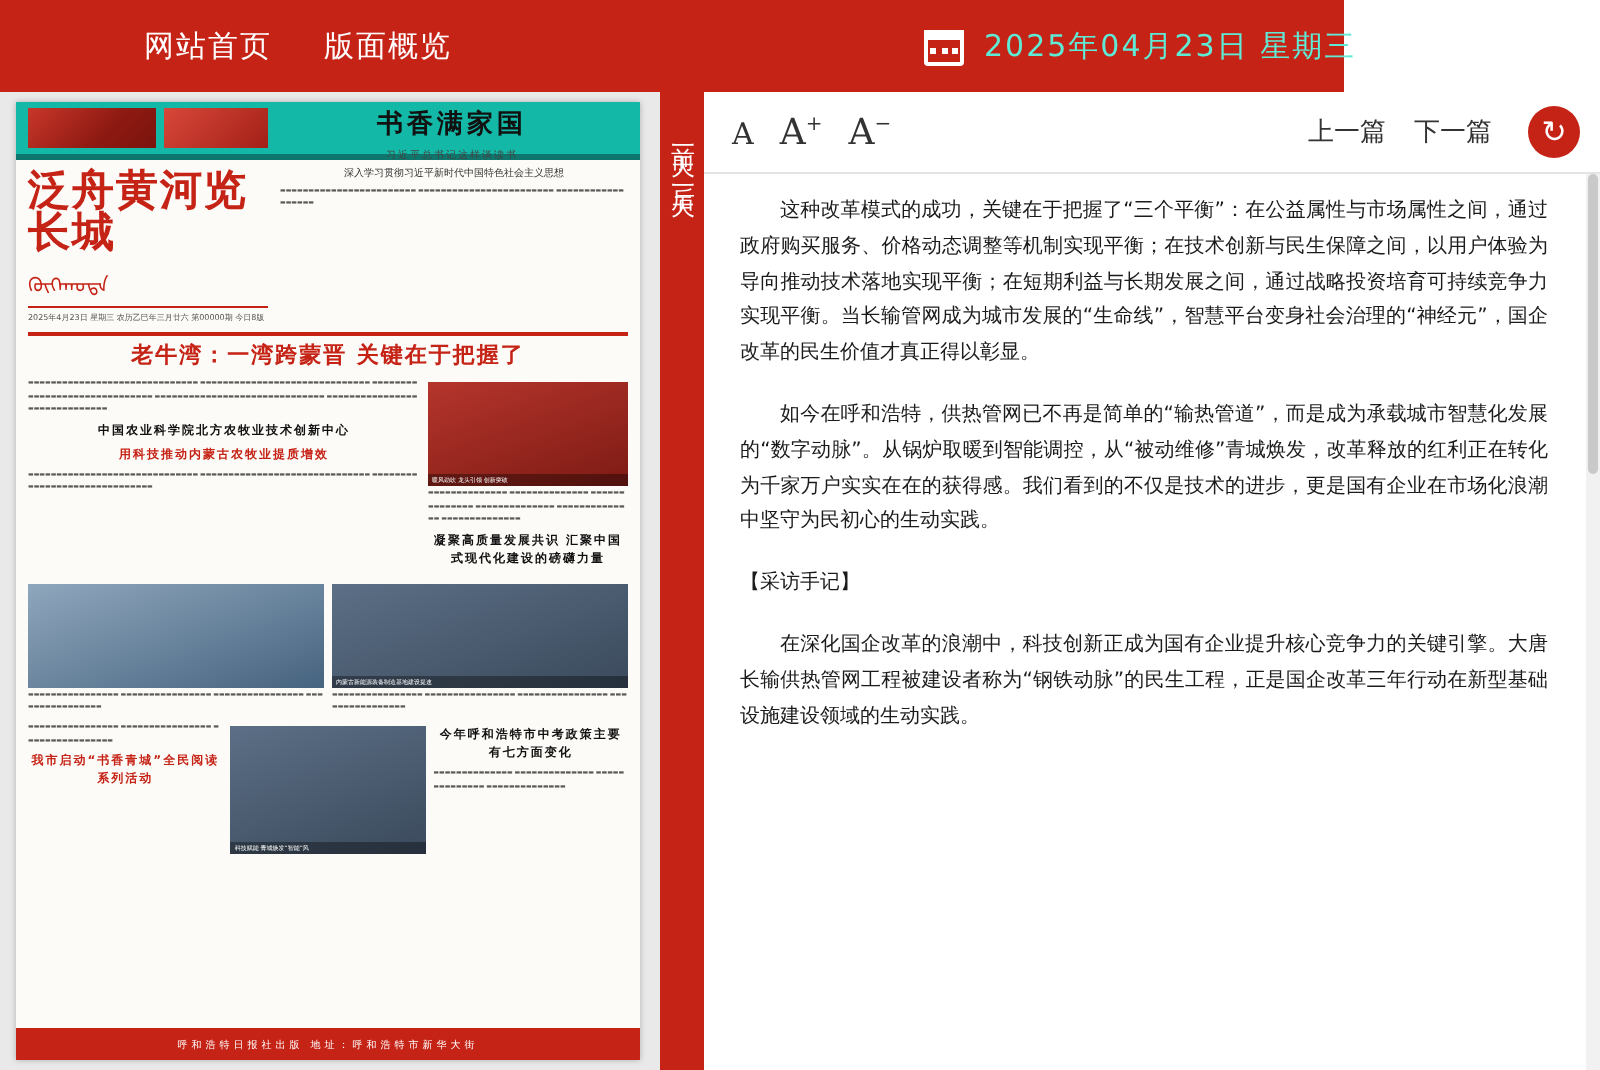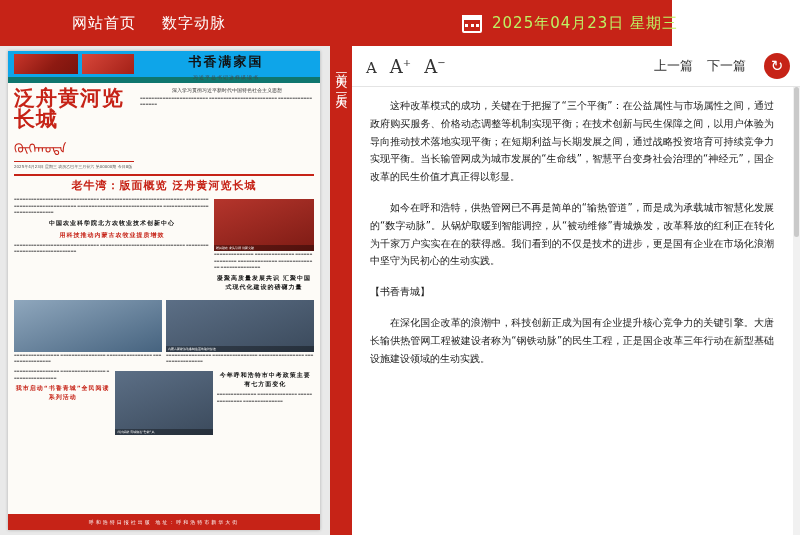--- a/index.html
+++ b/index.html
@@ -74,21 +74,21 @@
   .cal-icon .d1, .cal-icon .d2, .cal-icon .d3 {
     position: absolute;
     width: 3px; height: 3px;
     background: #ffffff;
     top: 11px;
   }
   .cal-icon .d1 { left: 3px; }
   .cal-icon .d2 { left: 8.5px; }
   .cal-icon .d3 { left: 14px; }
   .topbar-date {
-    color: #bef264;
+    color: #5eead4;
     font-size: 15px;
     letter-spacing: 1px;
     white-space: nowrap;
   }
 
   
   .main {
     position: absolute;
     top: 46px;
     left: 0;
@@ -113,22 +113,22 @@
     top: 5px;
     width: 312px;
     height: 479px;
     background: #fdfbf7;
     box-shadow: 0 0 3px rgba(0,0,0,0.25);
     overflow: hidden;
     font-size: 4px;
   }
   .p-masthead-strip {
     height: 26px;
-    background: #0ea5e9;
-    border-bottom: 6px solid #0f766e;
+    background: #14b8a6;
+    border-bottom: 3px solid #0f766e;
     position: relative;
   }
   .p-strip-thumb {
     position: absolute;
     left: 6px; top: 3px;
     width: 64px; height: 20px;
     background: linear-gradient(135deg,#c9362a,#8e1a12 60%,#7a140d);
   }
   .p-strip-thumb2 {
     position: absolute;
@@ -165,21 +165,21 @@
   .p-logo .zh {
     color: #c62317;
     font-size: 21px;
     font-weight: bold;
     letter-spacing: 1px;
     line-height: 1;
     font-family: "DejaVu Serif", "Liberation Serif", serif;
   }
   .p-logo .mn {
     color: #c62317;
-    font-size: 13px;
+    font-size: 10px;
     margin-top: 5px;
     letter-spacing: 3px;
   }
   .p-logo .rule {
     margin-top: 4px;
     height: 1px;
     background: #c62317;
   }
   .p-logo .meta {
     font-size: 4px;
@@ -398,21 +398,21 @@
   }
 </style>
 </head>
 <body>
 
 <div id="app">
 
   <div class="topbar">
     <div class="topbar-nav">
       <a href="#">网站首页</a>
-      <a href="#">数字动脉</a>
+      <a href="#">版面概览</a>
     </div>
     <div class="topbar-date-wrap">
       <span class="cal-icon">
         <span class="body"></span>
           <span class="bar"></span>
         <span class="d1"></span>
           <span class="d2"></span>
           <span class="d3"></span>
       </span>
       <span class="topbar-date">2025年04月23日 星期三</span>
@@ -446,21 +446,21 @@
             <div class="sub">深入学习贯彻习近平新时代中国特色社会主义思想</div>
             <div class="tiny-lines">
               ▬▬▬▬▬▬▬▬▬▬▬▬▬▬▬▬▬▬▬▬▬▬▬▬ ▬▬▬▬▬▬▬▬▬▬▬▬▬▬▬▬▬▬▬▬▬▬▬▬ ▬▬▬▬▬▬▬▬▬▬▬▬▬▬▬▬▬▬
             </div>
           </div>
         </div>
 
         <div class="p-redrule"></div>
 
         <div class="p-lead">
-          <div class="big">老牛湾：版面概览 泛舟黄河览长城</div>
+          <div class="big">老牛湾：一湾跨蒙晋 关键在于把握了</div>
         </div>
 
         <div class="p-cols">
           <div class="p-col" style="flex:0 0 196px">
             <div class="tiny-lines">
               ▬▬▬▬▬▬▬▬▬▬▬▬▬▬▬▬▬▬▬▬▬▬▬▬▬▬▬▬▬▬ ▬▬▬▬▬▬▬▬▬▬▬▬▬▬▬▬▬▬▬▬▬▬▬▬▬▬▬▬▬▬ ▬▬▬▬▬▬▬▬▬▬▬▬▬▬▬▬▬▬▬▬▬▬▬▬▬▬▬▬▬▬ ▬▬▬▬▬▬▬▬▬▬▬▬▬▬▬▬▬▬▬▬▬▬▬▬▬▬▬▬▬▬ ▬▬▬▬▬▬▬▬▬▬▬▬▬▬▬▬▬▬▬▬▬▬▬▬▬▬▬▬▬▬
             </div>
             <div class="p-subhead">中国农业科学院北方农牧业技术创新中心</div>
             <div class="p-subhead red">用科技推动内蒙古农牧业提质增效</div>
             <div class="tiny-lines">
@@ -536,21 +536,21 @@
         <div class="art-nav">
           <span>上一篇</span>
           <span>下一篇</span>
         </div>
         <div class="round-btn">↻</div>
       </div>
 
       <div class="art-body">
         <p>这种改革模式的成功，关键在于把握了“三个平衡”：在公益属性与市场属性之间，通过政府购买服务、价格动态调整等机制实现平衡；在技术创新与民生保障之间，以用户体验为导向推动技术落地实现平衡；在短期利益与长期发展之间，通过战略投资培育可持续竞争力实现平衡。当长输管网成为城市发展的“生命线”，智慧平台变身社会治理的“神经元”，国企改革的民生价值才真正得以彰显。</p>
         <p>如今在呼和浩特，供热管网已不再是简单的“输热管道”，而是成为承载城市智慧化发展的“数字动脉”。从锅炉取暖到智能调控，从“被动维修”青城焕发，改革释放的红利正在转化为千家万户实实在在的获得感。我们看到的不仅是技术的进步，更是国有企业在市场化浪潮中坚守为民初心的生动实践。</p>
-        <p class="noindent">【书香青城】</p>
+        <p class="noindent">【采访手记】</p>
         <p>在深化国企改革的浪潮中，科技创新正成为国有企业提升核心竞争力的关键引擎。大唐长输供热管网工程被建设者称为“钢铁动脉”的民生工程，正是国企改革三年行动在新型基础设施建设领域的生动实践。</p>
 
       </div>
 
       <div class="scroll-strip">
         <div class="scroll-thumb"></div>
       </div>
     </div>
 
   </div>

